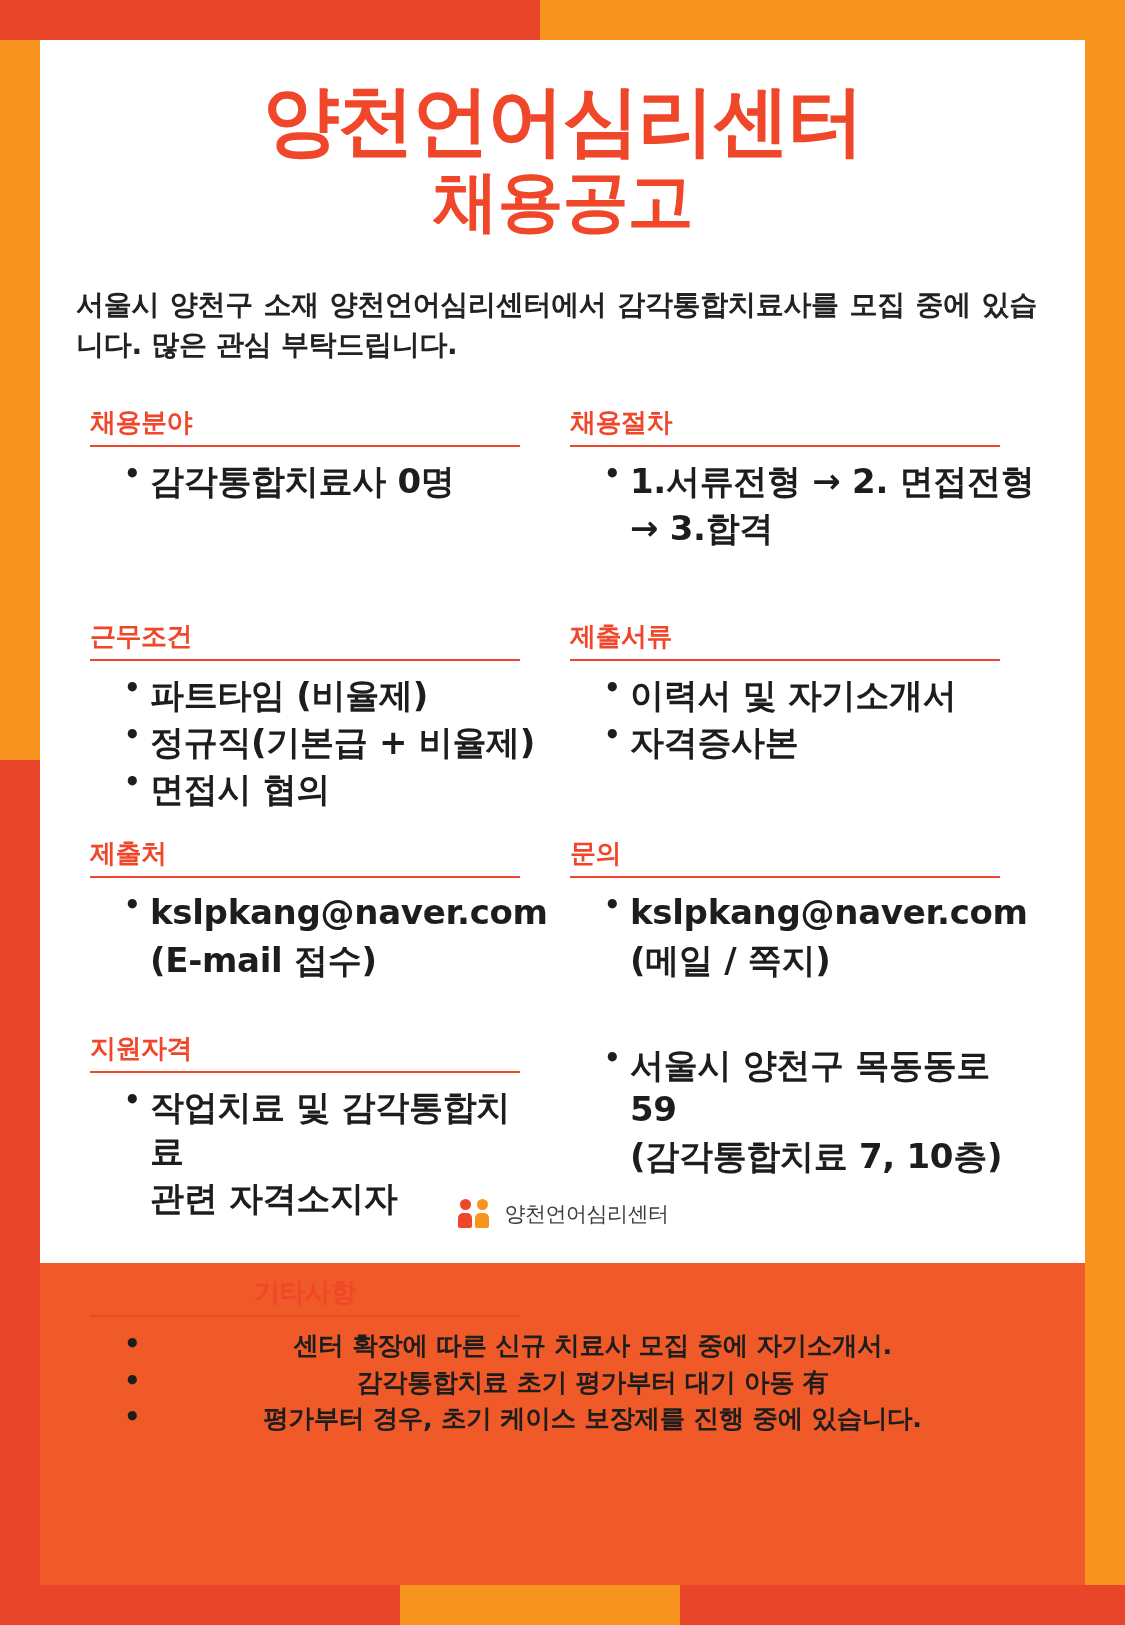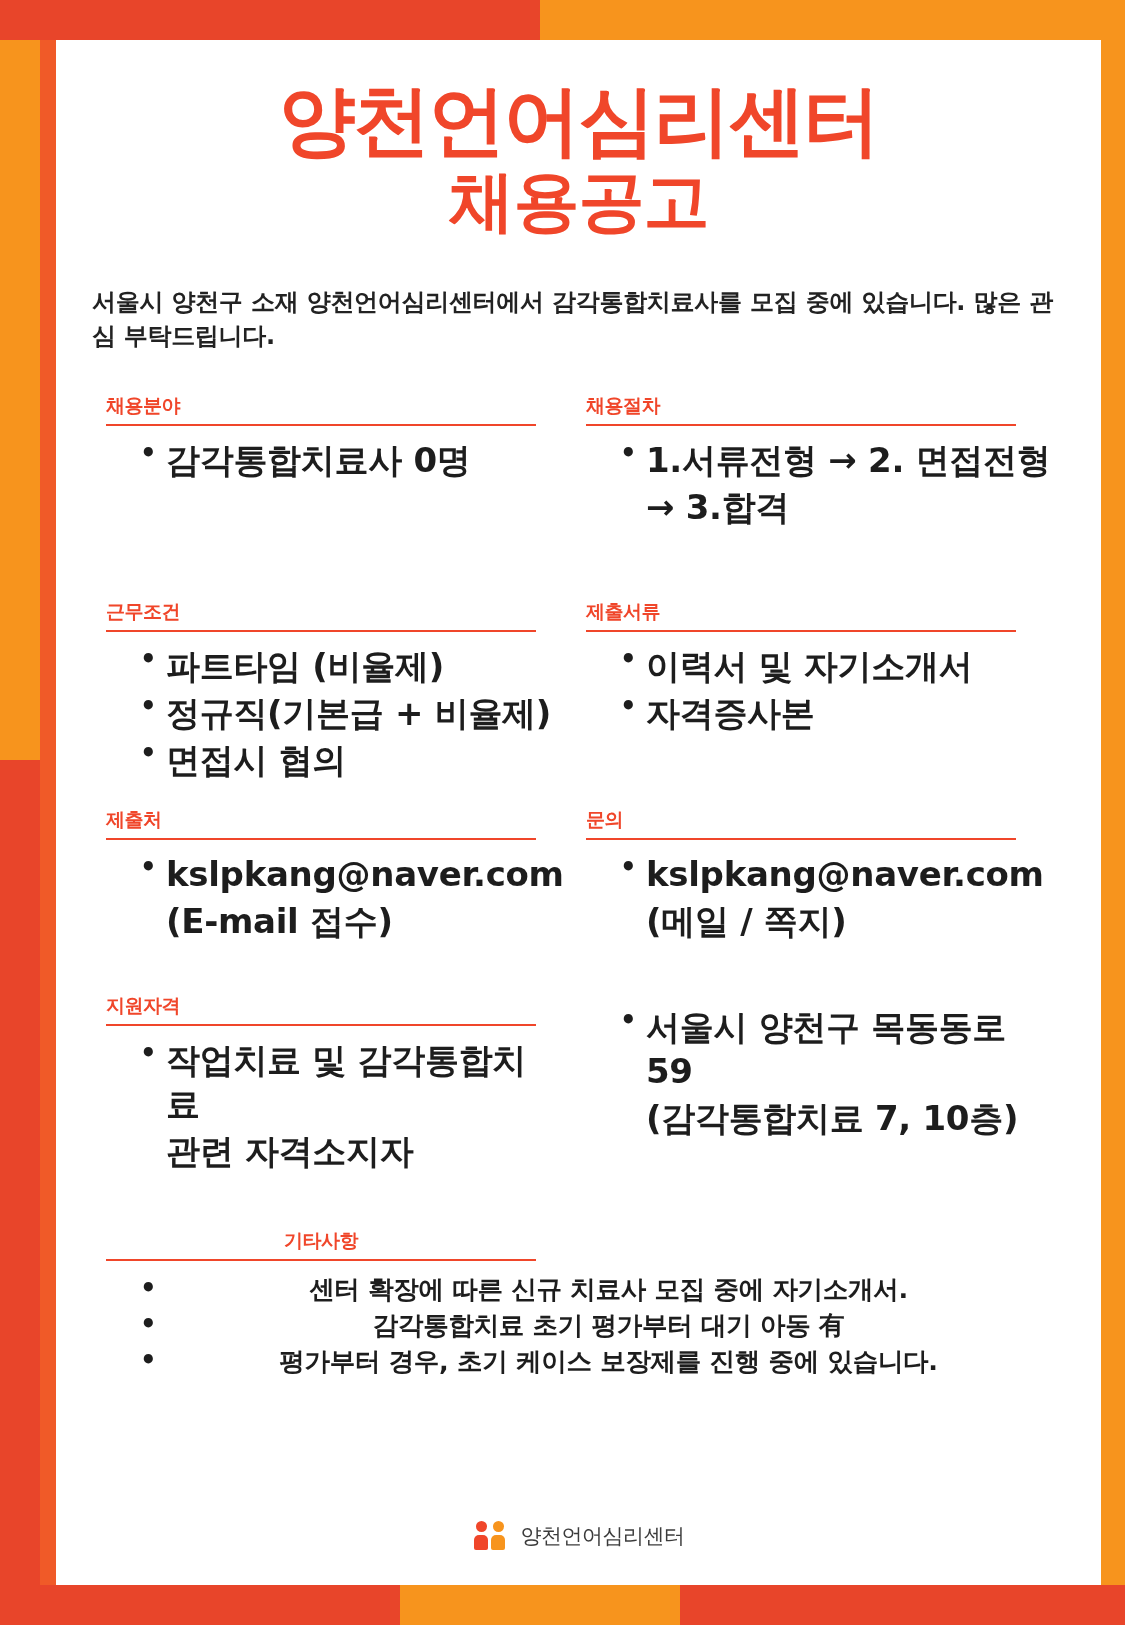--- a/index.html
+++ b/index.html
@@ -67,24 +67,24 @@
   }
   .band-bottom-right {
     position: absolute;
     left: 680px; bottom: 0;
     right: 0; height: 40px;
     background: #E8452A;
   }
 
   .sheet {
     position: absolute;
-    left: 56px;
+    left: 40px;
     top: 40px;
     width: 1045px;
-    height: 1545px;
+    height: 1223px;
     background: #ffffff;
     box-sizing: border-box;
     padding: 42px 0 0 0;
   }
 
   
   .title-wrap {
     text-align: center;
     margin-bottom: 16px;
   }
@@ -100,21 +100,21 @@
     font-size: 66px;
     font-weight: bold;
     color: #F0462A;
     letter-spacing: -1px;
     line-height: 1.25;
   }
 
   
   .intro {
     margin: 42px 48px 0 36px;
-    font-size: 24px;
+    font-size: 28px;
     font-weight: bold;
     color: #222222;
     line-height: 1.42;
     text-align: justify;
     letter-spacing: -0.3px;
   }
 
   
   .grid {
     margin: 40px 50px 0 50px;
@@ -122,21 +122,21 @@
     grid-template-columns: 470px 470px;
     column-gap: 10px;
     row-gap: 0px;
   }
   .cell {
     box-sizing: border-box;
   }
   .cell.pad-left  { padding-right: 20px; }
 
   .sec-head {
-    font-size: 19px;
+    font-size: 26px;
     font-weight: bold;
     color: #F0462A;
     letter-spacing: -0.5px;
     padding-bottom: 5px;
     border-bottom: 2.5px solid #F0462A;
     display: block;
     width: 430px;
   }
   .bullets {
     list-style: none;

